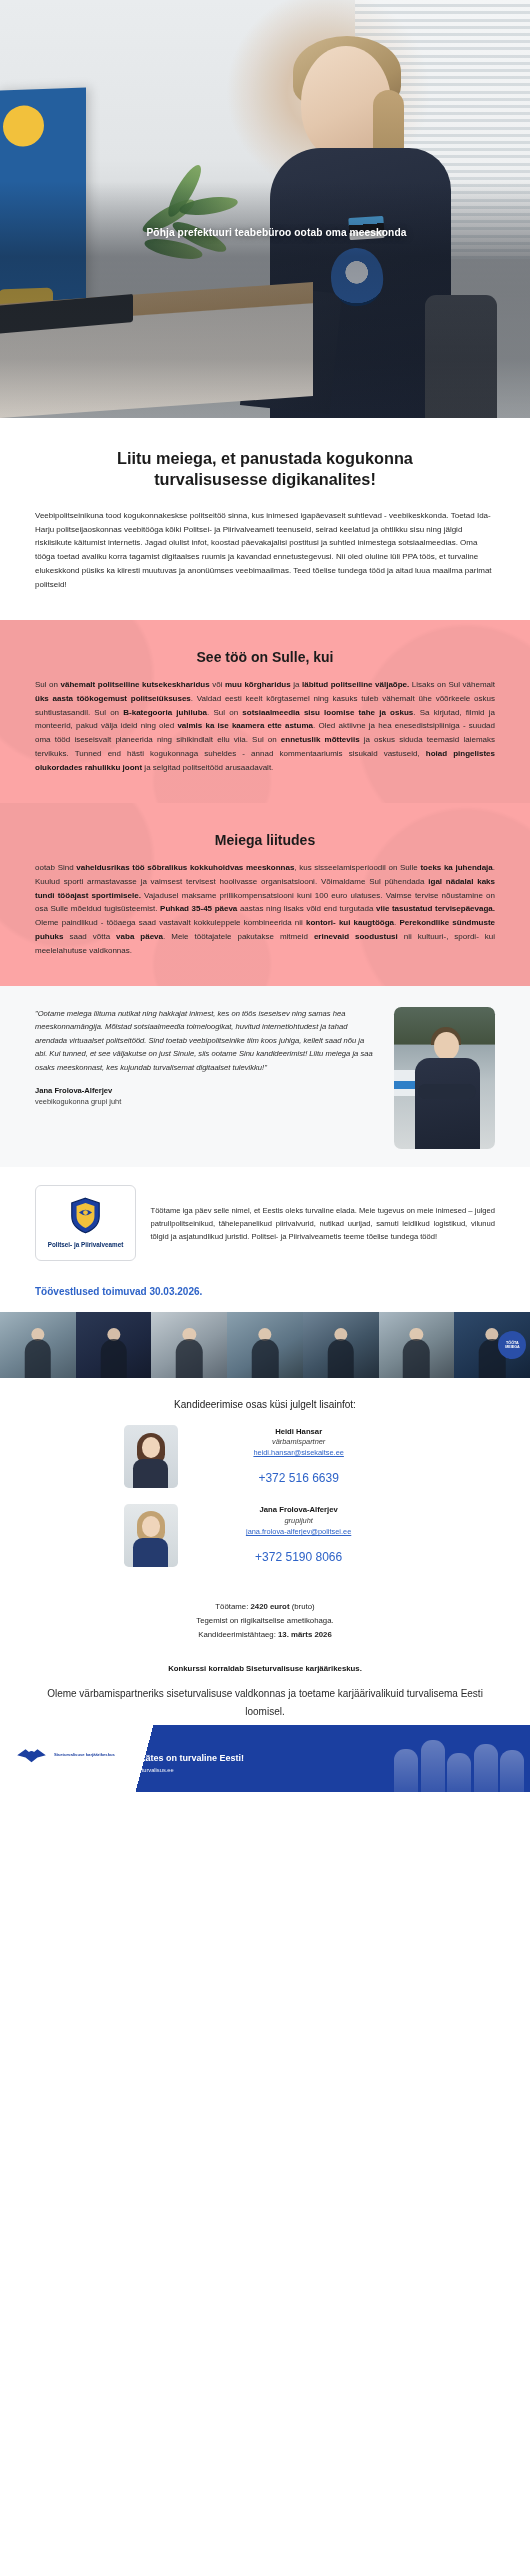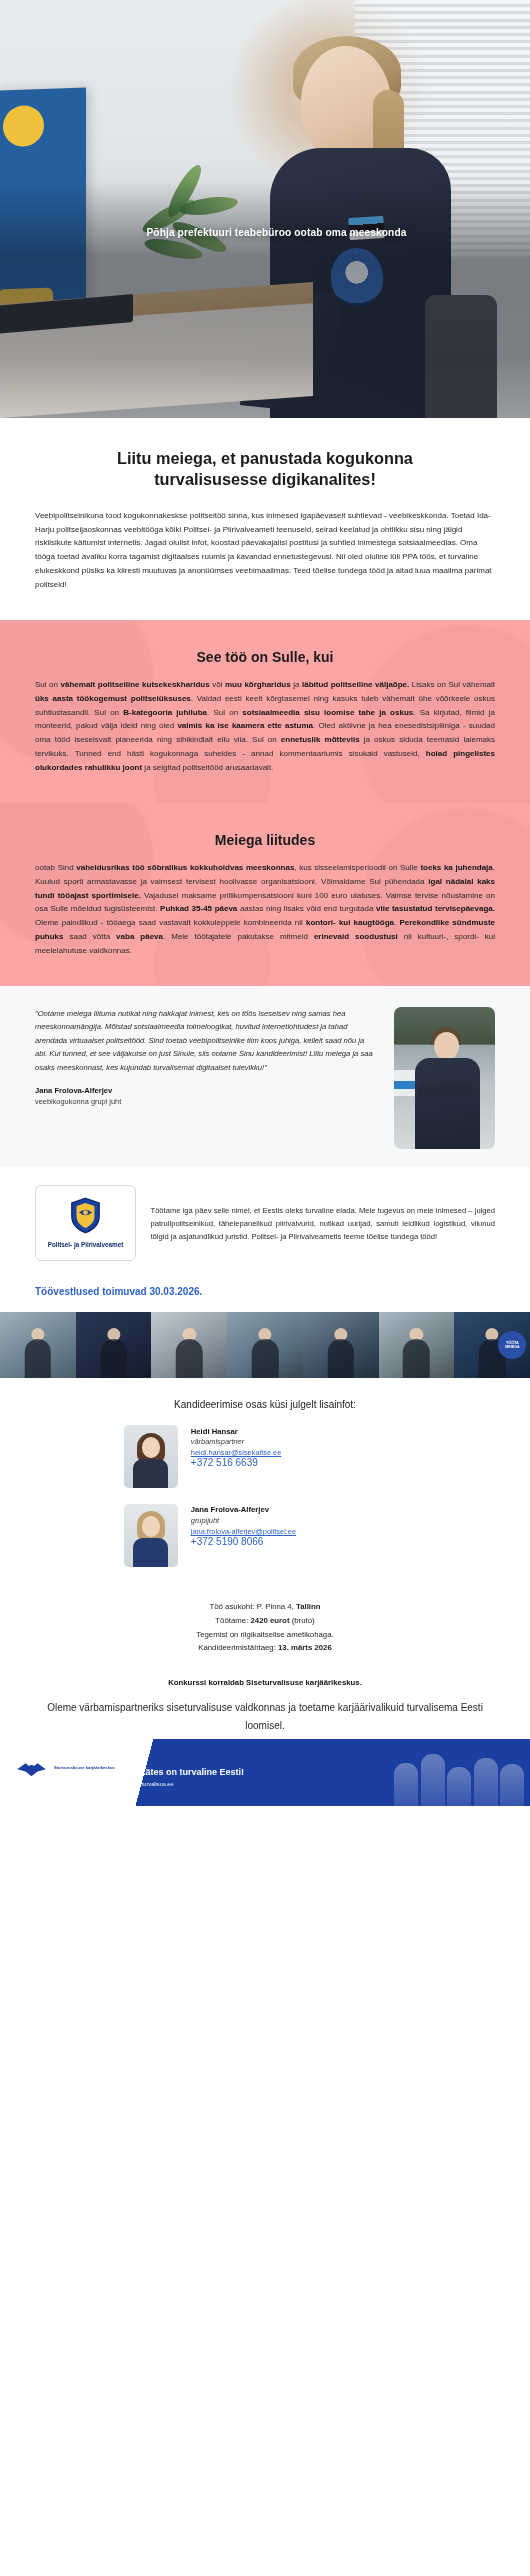--- a/index.html
+++ b/index.html
@@ -275,25 +275,25 @@
   .contact-avatar.avatar-2 .a-hair { background:#c2a272; }
   .contact-avatar .a-face {
     position:absolute; left:18px; top:12px; width:18px; height:20.5px; border-radius:50%;
     background:#efd5bb;
   }
   .contact-avatar .a-body {
     position:absolute; left:9.6px; top:34px; width:35px; height:29px; border-radius:9.6px 9.6px 0 0;
     background:#2a3245;
   }
   .contact-avatar.avatar-2 .a-body { background:#253b6e; }
-  .contact-info { flex:1 1 auto; padding-top:1.2px; }
+  .contact-info { flex:1 1 auto; padding-top:1.2px;text-align:center; }
   .contact-info .c-name { font-size:7.7px; font-weight:700; color:#141414; }
   .contact-info .c-role { font-size:7.4px; color:#3c3c3c; margin-top:1.8px;font-style:italic; }
   .contact-info .c-email { font-size:7.4px; color:#2e63c8; margin-top:1.8px; }
-  .contact-info .c-phone { font-size:10px; color:#2e63c8; margin-top:0; }
+  .contact-info .c-phone { font-size:12px; color:#2e63c8; margin-top:14px; }
 
   
   .job-meta { text-align:center; padding: 6px 35px 20.5px; }
   .job-meta div { font-size:7.8px; line-height:1.78; color:#1f1f1f; }
   .job-meta b { font-weight:700; }
 
   .organizer { text-align:center; padding: 2.4px 35px 4.8px; }
   .organizer .strong { font-size:7.8px; font-weight:700; color:#141414; margin-bottom:12px; }
   .organizer p { font-size:10px; line-height:1.76; color:#2a2a2a; }
 
@@ -473,23 +473,20 @@
       <div class="c-name">Jana Frolova-Alferjev</div>
       <div class="c-role">grupijuht</div>
       <a class="c-email" href="#">jana.frolova-alferjev@politsei.ee</a>
       <div class="c-phone">+372 5190 8066</div>
     </div>
   </div>
 </section>
 
 <section class="job-meta">
   <div>
-    <span>Töö asukoht: P. Pinna 4, </span><b>Tallinn</b>
-  </div>
-  <div>
     <span>Töötame: </span><b>2420 eurot</b><span> (bruto)</span>
   </div>
   <div>Tegemist on riigikaitselise ametikohaga.</div>
   <div>
     <span>Kandideerimistähtaeg: </span><b>13. märts 2026</b>
   </div>
 </section>
 
 <section class="organizer">
   <div class="strong">Konkurssi korraldab Siseturvalisuse karjäärikeskus.</div>

